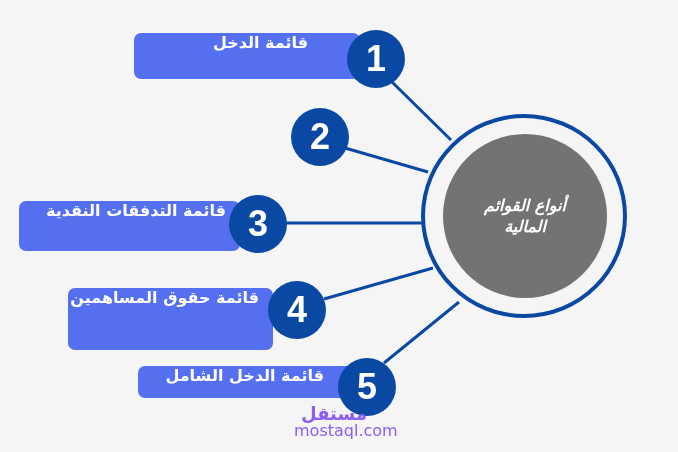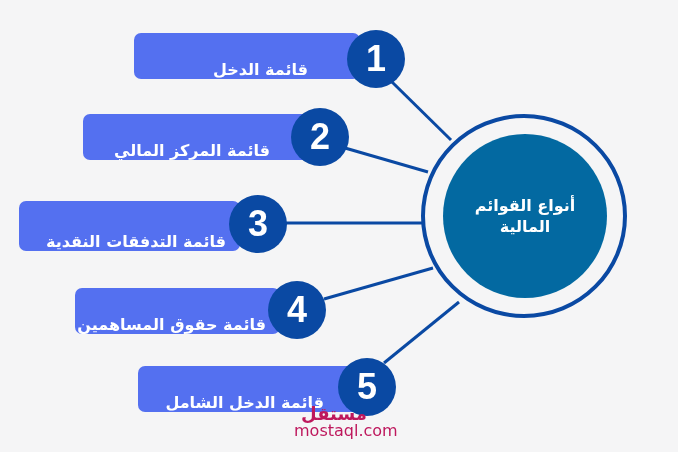--- a/index.html
+++ b/index.html
@@ -12,21 +12,21 @@
     #stage { position: absolute; left: 0; top: 0; width: 678px; height: 452px; }
     svg.connectors { position: absolute; left: 0; top: 0; }
     .label-box {
       position: absolute;
       background: #5470f0;
       border-radius: 7px;
       color: #ffffff;
       font-weight: bold;
       font-size: 16px;
       direction: rtl;
-      display: flex; align-items: flex-end;
+      display: flex; align-items: flex-start;
       box-sizing: border-box;
       white-space: nowrap;
     }
     .label-box span { display: block; }
     .num-circle {
       position: absolute;
       width: 58px; height: 58px;
       border-radius: 50%;
       background: #0a49a3;
       color: #ffffff;
@@ -43,37 +43,38 @@
       border: 4px solid #0a49a3;
       border-radius: 50%;
       box-sizing: border-box;
       background: #f5f5f6;
     }
     .hub-core {
       position: absolute;
       left: 443px; top: 134px;
       width: 164px; height: 164px;
       border-radius: 50%;
-      background: #0369a1;
+      background: #737373;
       color: #ffffff;
       display: flex; align-items: center; justify-content: center;
       text-align: center;
       direction: rtl;
       font-weight: bold;
       font-size: 16px;
       line-height: 21px;
       box-sizing: border-box;
       padding: 0 22px;
+      font-style: italic;
     }
     .watermark {
       position: absolute;
       left: 294px; top: 404px;
       width: 80px;
       text-align: center;
-      color: #be185d;
+      color: #8b5cf6;
       font-family: "DejaVu Sans", sans-serif;
     }
     .watermark .wm-ar { font-size: 18px; font-weight: bold; line-height: 20px; direction: rtl; }
     .watermark .wm-en { font-size: 16px; line-height: 14px; }
   </style>
 </head>
 <body>
 
 <div id="stage">
 
@@ -90,42 +91,39 @@
     <span>أنواع القوائم المالية</span>
   </div>
 
   <div class="label-box" style="left:134px; top:33px; width:226px; height:46px; padding-right:52px;">
     <span>قائمة الدخل</span>
   </div>
   <div class="num-circle" style="left:347px; top:30px;">
     <span>1</span>
   </div>
 
-  <div class="label-box" style="left:83px; top:114px; width:227px; height:46px; padding-right:40px;">
-    <span>قائمة المركز المالي</span>
-  </div>
   <div class="num-circle" style="left:291px; top:108px;">
     <span>2</span>
   </div>
 
   <div class="label-box" style="left:19px; top:201px; width:221px; height:50px; padding-right:14px;">
     <span>قائمة التدفقات النقدية</span>
   </div>
   <div class="num-circle" style="left:229px; top:195px;">
     <span>3</span>
   </div>
 
-  <div class="label-box" style="left:75px; top:288px; width:205px; height:46px; padding-right:14px;">
+  <div class="label-box" style="left:68px; top:288px; width:205px; height:62px; padding-right:14px;">
     <span>قائمة حقوق المساهمين</span>
   </div>
   <div class="num-circle" style="left:268px; top:281px;">
     <span>4</span>
   </div>
 
-  <div class="label-box" style="left:138px; top:366px; width:222px; height:46px; padding-right:36px;">
+  <div class="label-box" style="left:138px; top:366px; width:222px; height:32px; padding-right:36px;">
     <span>قائمة الدخل الشامل</span>
   </div>
   <div class="num-circle" style="left:338px; top:358px;">
     <span>5</span>
   </div>
 
   <div class="watermark">
     <div class="wm-ar">مستقل</div>
     <div class="wm-en">mostaql.com</div>
   </div>

